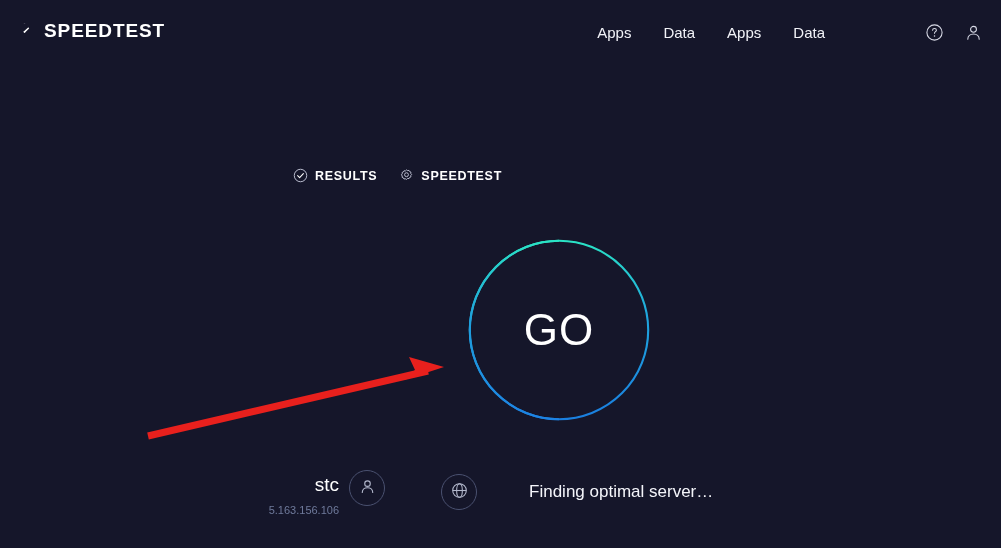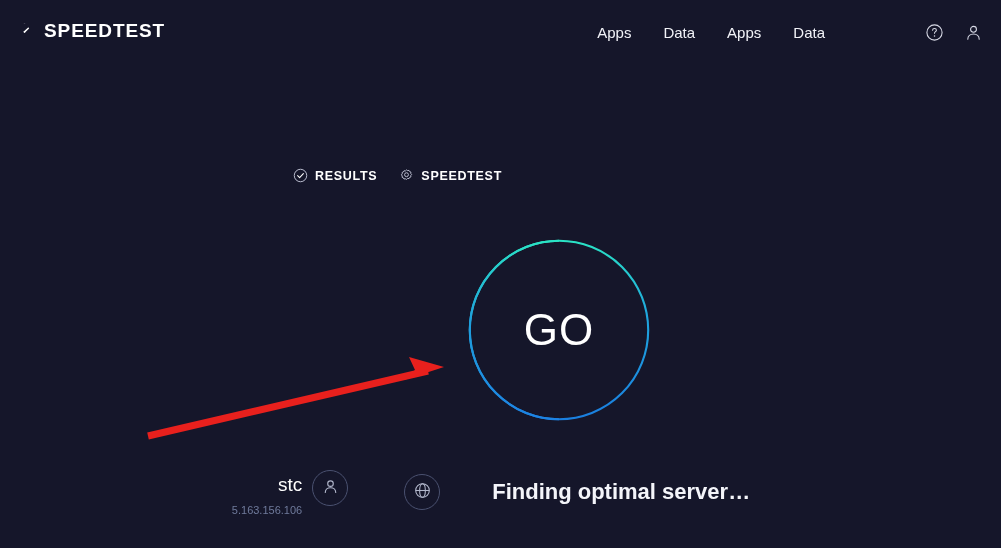--- a/index.html
+++ b/index.html
@@ -172,22 +172,22 @@
   .server-block {
     display: flex;
     align-items: center;
     gap: 13px;
     margin-left: 56px;
     padding-top: 4px;
     cursor: pointer;
   }
   .server-text {
     color: #f4f5fa;
-    font-size: 22px;
-    font-weight: bold;
+    font-size: 17px;
+    font-weight: normal;
     white-space: nowrap;
     margin-left: 39px;
   }
 
   
   .annotation-arrow {
     position: absolute;
     left: 0; top: 0;
     width: 1001px;
     height: 548px;

